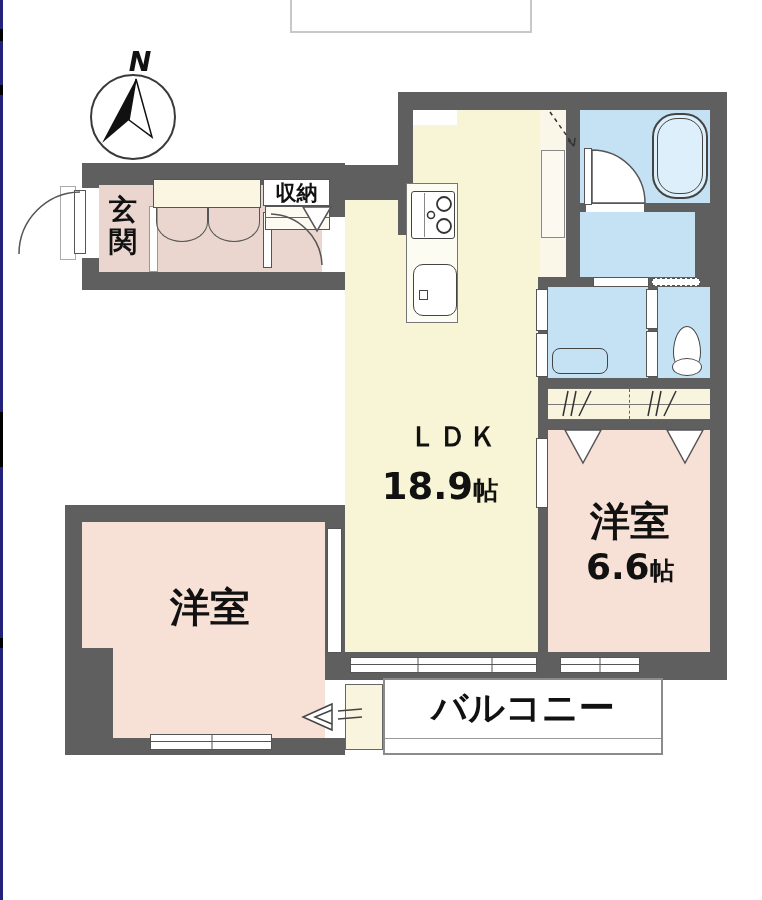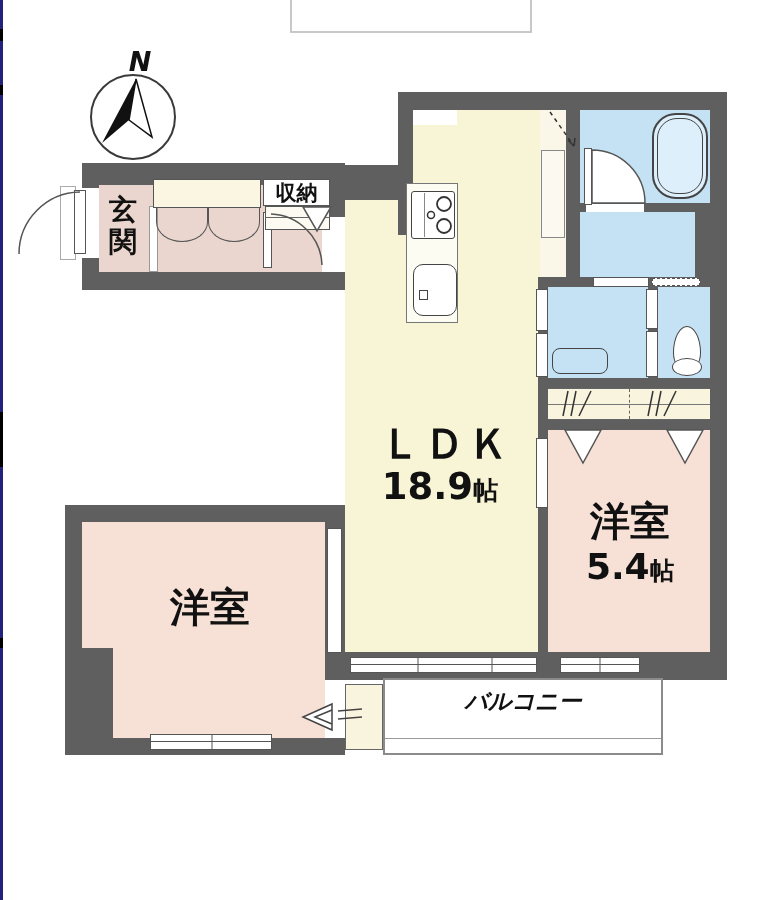--- a/index.html
+++ b/index.html
@@ -162,43 +162,43 @@
     <line x1="418" y1="658" x2="418" y2="672" stroke="#555" stroke-width="1"></line>
     <line x1="492" y1="658" x2="492" y2="672" stroke="#555" stroke-width="1"></line>
     <line x1="600" y1="658" x2="600" y2="672" stroke="#555" stroke-width="1"></line>
     <line x1="212" y1="735" x2="212" y2="749" stroke="#555" stroke-width="1"></line>
 
     <circle cx="444" cy="204" r="7" fill="none" stroke="#333" stroke-width="1.8"></circle>
     <circle cx="444" cy="226" r="7" fill="none" stroke="#333" stroke-width="1.8"></circle>
     <circle cx="431" cy="215" r="3.5" fill="none" stroke="#333" stroke-width="1.5"></circle>
   </svg>
 
-  <div class="label" style="left:376px;top:422px;width:140px;font-size:42px;letter-spacing:2px;">
+  <div class="label" style="left:384px;top:422px;width:140px;font-size:28px;letter-spacing:2px;">
     <span>ＬＤＫ</span>
   </div>
   <div class="label" style="left:370px;top:468px;width:140px;font-size:37px;">
     <span>18.9</span><span class="unit">帖</span>
   </div>
 
   <div class="label" style="left:560px;top:500px;width:140px;font-size:40px;">
     <span>洋室</span>
   </div>
   <div class="label" style="left:560px;top:548px;width:140px;font-size:36px;">
-    <span>5.4</span><span class="unit">帖</span>
+    <span>6.6</span><span class="unit">帖</span>
   </div>
 
   <div class="label" style="left:140px;top:586px;width:140px;font-size:40px;">
     <span>洋室</span>
   </div>
 
   <div class="label" style="left:106px;top:194px;width:34px;font-size:28px;white-space:normal;word-break:break-all;line-height:1.15;">
     <span>玄関</span>
   </div>
 
   <div class="label" style="left:264px;top:182px;width:65px;font-size:21px;">
     <span>収納</span>
   </div>
 
-  <div class="label" style="left:393px;top:689px;width:260px;font-size:23px;font-style:italic;">
+  <div class="label" style="left:393px;top:689px;width:260px;font-size:36px;">
     <span>バルコニー</span>
   </div>
 
 </div>
 
 </body></html>

